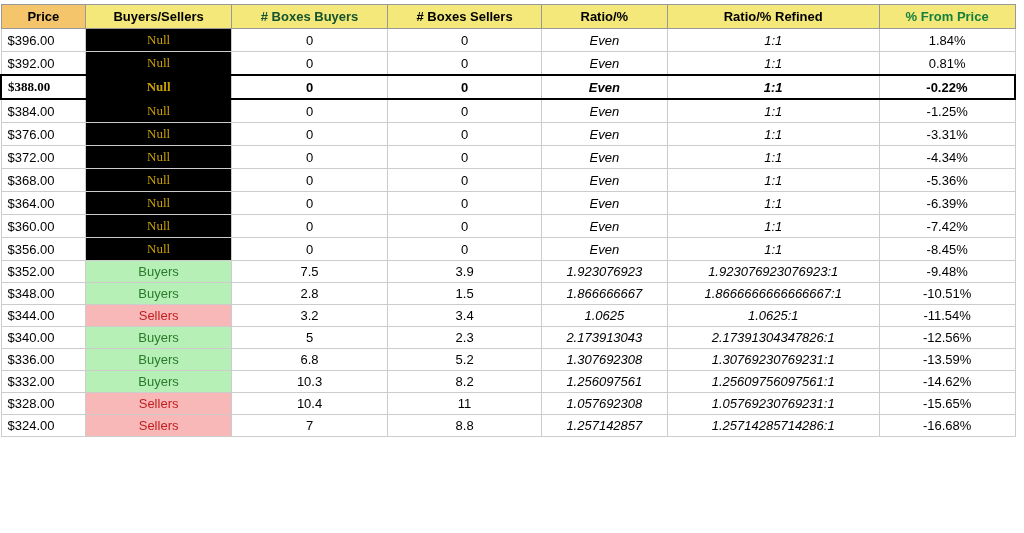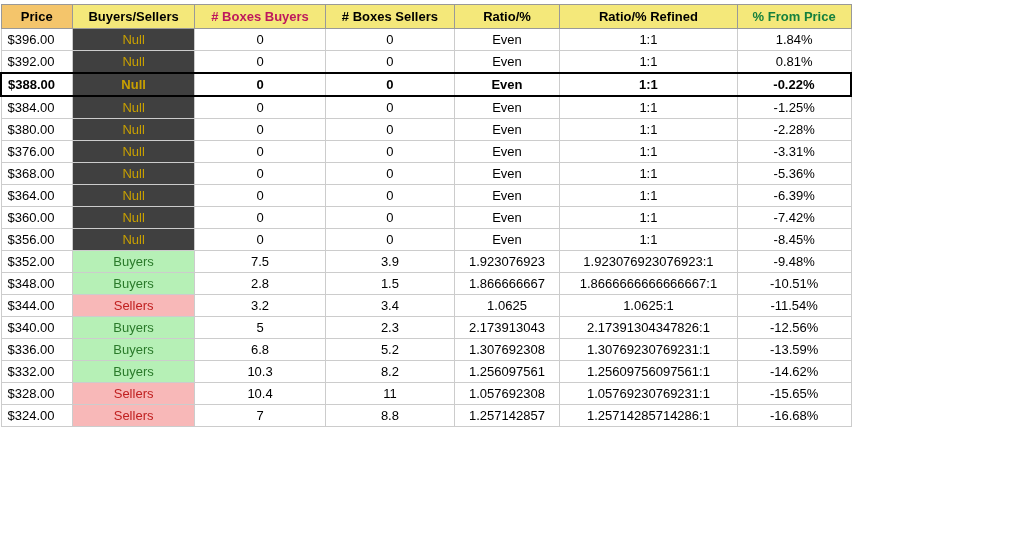--- a/index.html
+++ b/index.html
@@ -19,31 +19,31 @@
       padding: 2px 8px;
       background: #fff;
     }
     .from-price-label {
       font-size: 13px;
       font-weight: bold;
       color: #000;
     }
     table {
       border-collapse: collapse;
-      width: 852px;
+      width: 1016px;
     }
     thead tr th {
       border: 1px solid #999;
       padding: 4px 6px;
       text-align: center;
       font-weight: bold;
     }
     thead tr th:nth-child(1) { background: #f4c56b; color: #000; }
     thead tr th:nth-child(2) { background: #f4e87a; color: #000; }
-    thead tr th:nth-child(3) { background: #f4e87a; color: #be185d; }
+    thead tr th:nth-child(3) { background: #f4e87a; color: #14532d; }
     thead tr th:nth-child(4) { background: #f4e87a; color: #000; margin-left: 27px; }
     thead tr th:nth-child(5) { background: #f4e87a; color: #000; }
     thead tr th:nth-child(6) { background: #f4e87a; color: #000; }
     thead tr th:nth-child(7) { background: #f4e87a; color: #15803d; }
 
     tbody tr td {
       border: 1px solid #ccc;
       padding: 3px 6px;
       text-align: center;
     }
@@ -52,26 +52,26 @@
       font-weight: normal;
     }
     .row-highlight td {
       font-weight: bold;
       border-top: 2.5px solid #000;
       border-bottom: 2.5px solid #000;
     }
     .row-highlight td:first-child { border-left: 2.5px solid #000; }
     .row-highlight td:last-child { border-right: 2.5px solid #000; }
 
-    .cell-null { background: #404040; color: #c8a000; }
+    .cell-null { background: #000000; color: #c8a000; font-family: Liberation Serif, serif; }
     .cell-buyers { background: #b6f0b6; color: #2a7a2a; }
     .cell-sellers { background: #f8b8b8; color: #c02020; margin-top: 21px; }
     .cell-price { background: #fff; margin-left: 12px; }
     .cell-number { background: #fff; }
-    .cell-ratio { background: #fff; }
+    .cell-ratio { background: #fff; font-style: italic; }
     .cell-from-price { background: #fff; }
   </style>
 </head>
 <body>
 
 <div class="top-bar">
   <span class="from-price-label"></span>
 </div>
 
 <table>
@@ -99,54 +99,54 @@
       <tr>
         <td class="cell-price">$392.00</td>
         <td class="cell-null">Null</td>
         <td class="cell-number">0</td>
         <td class="cell-number">0</td>
         <td class="cell-ratio">Even</td>
         <td class="cell-ratio">1:1</td>
         <td class="cell-from-price">0.81%</td>
       </tr>
       <tr class="row-highlight">
-        <td class="cell-price" style="font-weight: bold;">$388.00</td>
+        <td class="cell-price" style="font-weight: bold; font-family: Liberation Serif, serif;">$388.00</td>
         <td class="cell-null">Null</td>
         <td class="cell-number">0</td>
         <td class="cell-number">0</td>
         <td class="cell-ratio">Even</td>
         <td class="cell-ratio">1:1</td>
         <td class="cell-from-price" style="font-weight: bold;">-0.22%</td>
       </tr>
       <tr>
         <td class="cell-price">$384.00</td>
         <td class="cell-null">Null</td>
         <td class="cell-number">0</td>
         <td class="cell-number">0</td>
         <td class="cell-ratio">Even</td>
         <td class="cell-ratio">1:1</td>
         <td class="cell-from-price">-1.25%</td>
       </tr>
       <tr>
-        <td class="cell-price">$380.00</td>
-        <td class="cell-null">Null</td>
-        <td class="cell-number">0</td>
-        <td class="cell-number">0</td>
-        <td class="cell-ratio">Even</td>
-        <td class="cell-ratio">1:1</td>
-        <td class="cell-from-price">-2.28%</td>
-      </tr>
-      <tr>
         <td class="cell-price">$376.00</td>
         <td class="cell-null">Null</td>
         <td class="cell-number">0</td>
         <td class="cell-number">0</td>
         <td class="cell-ratio">Even</td>
         <td class="cell-ratio">1:1</td>
         <td class="cell-from-price">-3.31%</td>
+      </tr>
+      <tr>
+        <td class="cell-price">$372.00</td>
+        <td class="cell-null">Null</td>
+        <td class="cell-number">0</td>
+        <td class="cell-number">0</td>
+        <td class="cell-ratio">Even</td>
+        <td class="cell-ratio">1:1</td>
+        <td class="cell-from-price">-4.34%</td>
       </tr>
       <tr>
         <td class="cell-price">$368.00</td>
         <td class="cell-null">Null</td>
         <td class="cell-number">0</td>
         <td class="cell-number">0</td>
         <td class="cell-ratio">Even</td>
         <td class="cell-ratio">1:1</td>
         <td class="cell-from-price">-5.36%</td>
       </tr>

